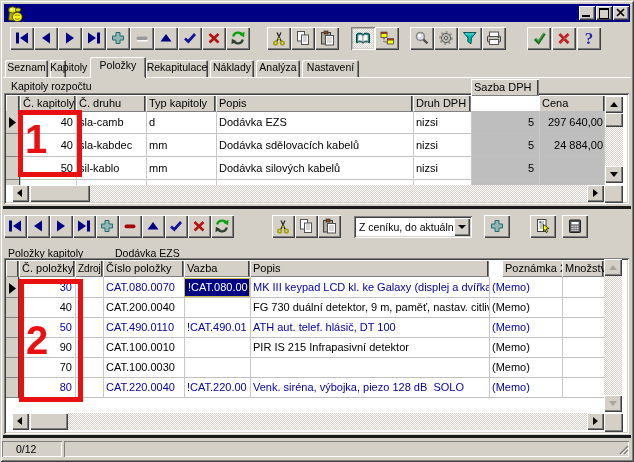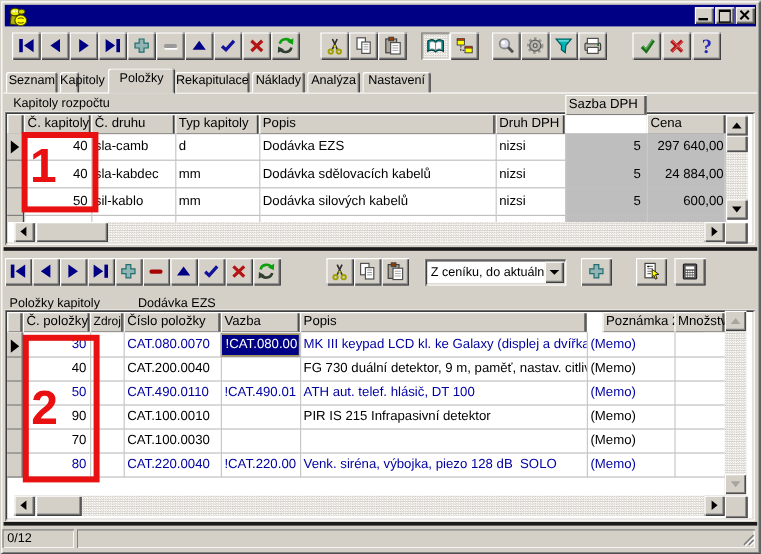--- a/index.html
+++ b/index.html
@@ -263,21 +263,20 @@
 <div class="cell " style="left:413px;top:134px;width:58px;height:22px;line-height:22px">nizsi</div>
 <div class="cell num5" style="left:471px;top:134px;width:68px;height:22px;line-height:22px">5</div>
 <div class="cell num2" style="left:539px;top:134px;width:66px;height:22px;line-height:22px">24 884,00</div>
 <div class="ab" style="left:6px;top:179px;width:599px;height:1px;background:#c0c0c0"></div>
 <div class="cell num" style="left:20px;top:157px;width:56px;height:22px;line-height:22px">50</div>
 <div class="cell " style="left:76px;top:157px;width:70px;height:22px;line-height:22px">sil-kablo</div>
 <div class="cell " style="left:146px;top:157px;width:70px;height:22px;line-height:22px">mm</div>
 <div class="cell " style="left:216px;top:157px;width:197px;height:22px;line-height:22px">Dodávka silových kabelů</div>
 <div class="cell " style="left:413px;top:157px;width:58px;height:22px;line-height:22px">nizsi</div>
 <div class="cell num5" style="left:471px;top:157px;width:68px;height:22px;line-height:22px">5</div>
-<div class="cell num2" style="left:539px;top:157px;width:66px;height:22px;line-height:22px">600,00</div>
 <div class="ab" style="left:6px;top:111px;width:13px;height:74px;background:#d4d0c8"></div>
 <div class="ab" style="left:19px;top:111px;width:1px;height:74px;background:#404040"></div>
 <div class="ab" style="left:6px;top:133px;width:13px;height:1px;background:#808080"></div>
 <div class="ab" style="left:6px;top:156px;width:13px;height:1px;background:#808080"></div>
 <div class="ab" style="left:6px;top:179px;width:13px;height:1px;background:#808080"></div>
 <div class="ab" style="left:8px;top:116px">
       <svg width="10" height="13" viewBox="0 0 10 13">
         <path d="M1 1 L8 6.5 L1 12 z" fill="#000"></path>
       </svg>
     </div>
@@ -548,21 +547,21 @@
       <div class="ab" style="left:5px;top:4px;width:0;height:0;border-top:4px solid transparent;border-bottom:4px solid transparent;border-right:5px solid #000"></div>
     </div>
     <div class="ab r1" style="left:30px;top:413px;width:38px;height:17px"></div>
     <div class="ab r1" style="left:587px;top:413px;width:17px;height:17px">
       <div class="ab" style="left:6px;top:4px;width:0;height:0;border-top:4px solid transparent;border-bottom:4px solid transparent;border-left:5px solid #000"></div>
     </div>
 <div class="ab r1" style="left:604px;top:413px;width:19px;height:19px"></div>
 <div class="ab" style="left:3px;top:435px;width:628px;height:3px;background:#1a1a1a"></div>
 <div class="ab" style="left:19px;top:279px;width:64px;height:123px;border:5px solid #e81010;box-sizing:border-box;z-index:5"></div>
 <div class="ab" style="left:26px;top:318px;color:#e81010;font-weight:bold;font-size:40px;z-index:5">2</div>
-<div class="ab" style="left:2px;top:441px;width:60px;height:16px;box-shadow:inset 1px 1px 0 #808080,inset -1px -1px 0 #fff;padding-left:4px;line-height:16px;box-sizing:border-box;font-size:10.5px">0/12</div>
+<div class="ab" style="left:2px;top:441px;width:60px;height:16px;box-shadow:inset 1px 1px 0 #808080,inset -1px -1px 0 #fff;padding-left:14px;line-height:16px;box-sizing:border-box;font-size:10.5px">0/12</div>
 <div class="ab" style="left:64px;top:441px;width:565px;height:16px;box-shadow:inset 1px 1px 0 #808080,inset -1px -1px 0 #fff"></div>
 <div class="ab" style="left:616px;top:442px">
       <svg width="14" height="14" viewBox="0 0 14 14">
         <path d="M12 12 L12 12" stroke="#808080" stroke-width="1.5"></path>
         <path d="M13 13 L13 13" stroke="#fff" stroke-width="1"></path>
         <path d="M8 12 L12 8" stroke="#808080" stroke-width="1.5"></path>
         <path d="M9 13 L13 9" stroke="#fff" stroke-width="1"></path>
         <path d="M4 12 L12 4" stroke="#808080" stroke-width="1.5"></path>
         <path d="M5 13 L13 5" stroke="#fff" stroke-width="1"></path>
       </svg>

